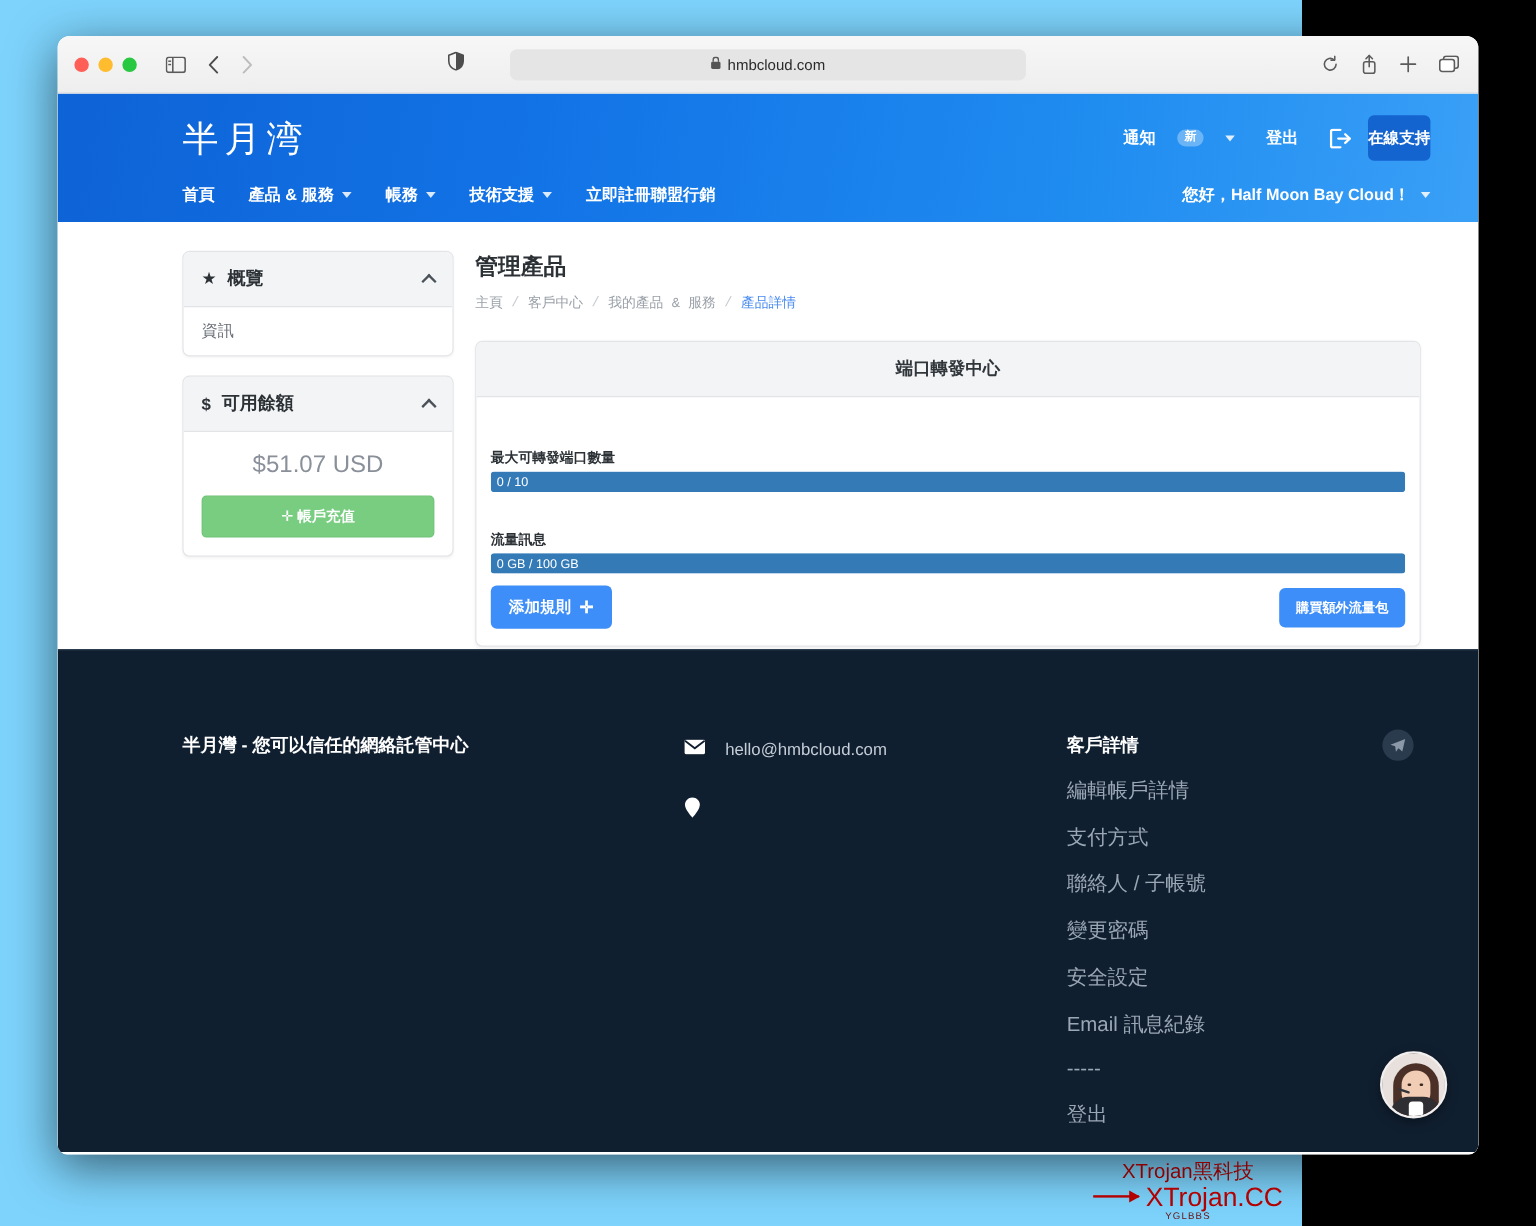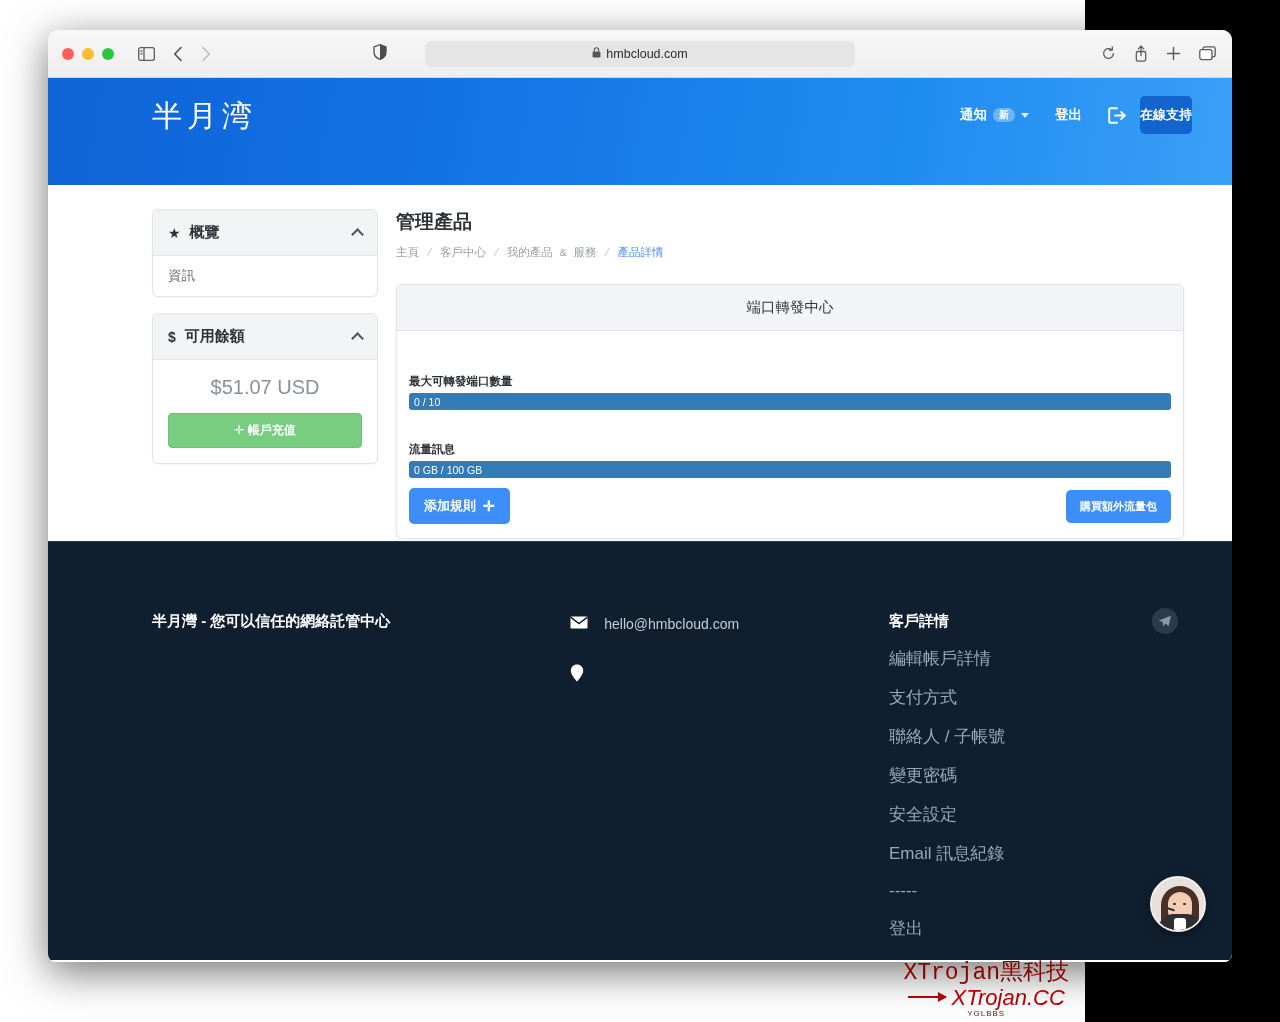--- a/index.html
+++ b/index.html
@@ -5,21 +5,21 @@
   * { box-sizing: border-box; margin: 0; padding: 0; }
   html, body {
     width: 1280px; height: 1022px;
     background: #000;
     font-family: "Liberation Sans", "DejaVu Sans", sans-serif;
     overflow: hidden;
   }
   .desktop {
     position: relative;
     width: 1085px; height: 1022px;
-    background: #ffffff;
+    background: #7dd3fc;
   }
 
   
   .browser {
     position: absolute;
     left: 48px; top: 30px;
     width: 1184px; height: 932px;
     background: #fff;
     border-radius: 10px 10px 8px 8px;
     overflow: hidden;
@@ -79,21 +79,21 @@
     color: #fff; font-size: 30px; letter-spacing: 5px;
     font-weight: 400;
     font-family: "DejaVu Sans", sans-serif;
   }
   .hdr-right {
     position: absolute; right: 40px; top: 18px;
     display: flex; align-items: center; gap: 0;
   }
   .hdr-link {
     color: #fff; font-size: 13.5px; font-weight: 700;
-    padding: 0 13px; display: flex; align-items: center; gap: 6px;
+    padding: 0 13px; display: flex; align-items: center; gap: 18px;
     text-decoration: none; white-space: nowrap;
   }
   .badge-new {
     background: rgba(255,255,255,.32);
     color: #fff; font-size: 10px; font-weight: 700;
     border-radius: 9px; padding: 2px 6px; line-height: 1;
   }
   .caret {
     width: 0; height: 0;
     border-left: 4px solid transparent;
@@ -196,21 +196,21 @@
     border: 1px solid #e3e4e8;
     border-radius: 6px;
     box-shadow: 0 1px 3px rgba(16,24,40,.06);
     overflow: hidden;
     background: #fff;
   }
   .panel-head {
     background: #f3f4f6;
     border-bottom: 1px solid #e3e4e8;
     text-align: center;
-    font-size: 14.5px; font-weight: 400; color: #31363b;
+    font-size: 14.5px; font-weight: 700; color: #31363b;
     padding: 13px 10px;
   }
   .panel-body { padding: 11px 12px 14px; }
   .field-label { font-size: 11.5px; font-weight: 700; color: #2c3136; margin-bottom: 4px; margin-top: 32px; }
   .progress {
     height: 17px;
     background: #eceef0;
     border-radius: 3px;
     overflow: hidden;
     margin-bottom: 7px;
@@ -293,22 +293,22 @@
 
   
   .watermark {
     position: absolute;
     right: 16px; bottom: 4px;
     text-align: center;
     color: #8b0000;
     line-height: 1.05;
     user-select: none;
   }
-  .wm1 { font-size: 23px; font-family: Liberation Mono, monospace; color:#8b0000; }
-  .wm2 { font-size: 22px; font-style: italic; color:#b30000; display:flex; align-items:center; justify-content:center; gap:6px; }
+  .wm1 { font-size: 17px; font-family: Liberation Sans, sans-serif; color:#8b0000; }
+  .wm2 { font-size: 22px; color:#b30000; display:flex; align-items:center; justify-content:center; gap:6px; }
   .wm-arrow { display:inline-block; width:38px; height:2px; background:#b30000; position:relative; }
   .wm-arrow:after {
     content:""; position:absolute; right:-1px; top:-4px;
     border-left:9px solid #b30000;
     border-top:5px solid transparent;
     border-bottom:5px solid transparent;
   }
   .wm3 { font-size: 8px; color:#6b1010; letter-spacing:1px; margin-top:1px; }
 </style>
 </head>
@@ -409,20 +409,44 @@
           <span class="hdr-link">
             <svg width="19" height="17" viewBox="0 0 19 17">
                 <path d="M9 1.2 H2.6 a1.4 1.4 0 0 0 -1.4 1.4 v11.8 a1.4 1.4 0 0 0 1.4 1.4 H9" fill="none" stroke="#fff" stroke-width="1.9" stroke-linecap="round"></path>
                 <line x1="7.2" y1="8.5" x2="16.6" y2="8.5" stroke="#fff" stroke-width="1.9" stroke-linecap="round"></line>
                 <polyline points="13,4.9 16.8,8.5 13,12.1" fill="none" stroke="#fff" stroke-width="1.9" stroke-linecap="round" stroke-linejoin="round"></polyline>
               </svg>
           </span>
           <button class="btn-support">在線支持</button>
         </div>
 
+        <div class="navbar">
+          <a class="nav-item">
+            <span>首頁</span>
+          </a>
+          <a class="nav-item">
+            <span>產品 &amp; 服務</span>
+            <span class="caret"></span>
+          </a>
+          <a class="nav-item">
+            <span>帳務</span>
+            <span class="caret"></span>
+          </a>
+          <a class="nav-item">
+            <span>技術支援</span>
+            <span class="caret"></span>
+          </a>
+          <a class="nav-item">
+            <span>立即註冊聯盟行銷</span>
+          </a>
+          <div class="nav-user">
+            <span>您好，Half Moon Bay Cloud！</span>
+            <span class="caret"></span>
+          </div>
+        </div>
       </div>
 
       <div class="content">
         <div class="layout">
 
           <div class="sidebar">
             <div class="card">
               <div class="card-head">
                 <span class="lead">★</span>
                 <span>概覽</span>

